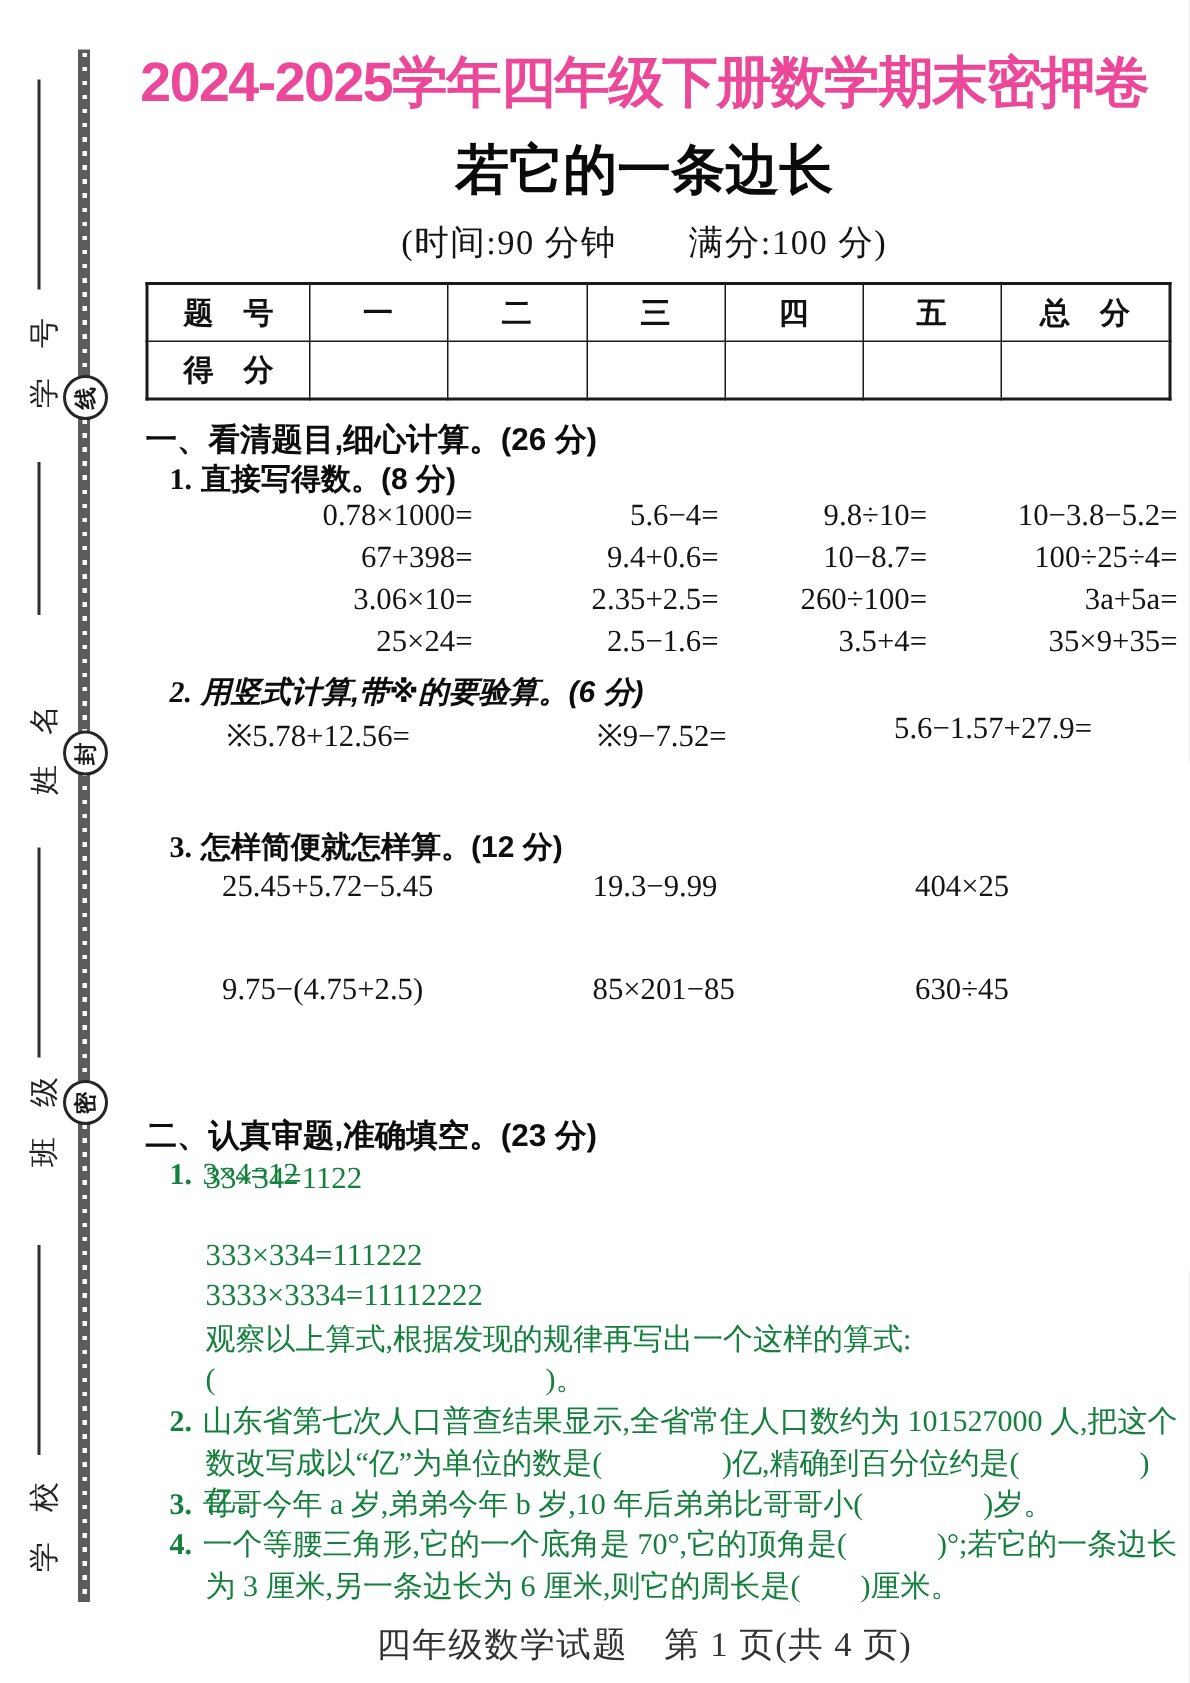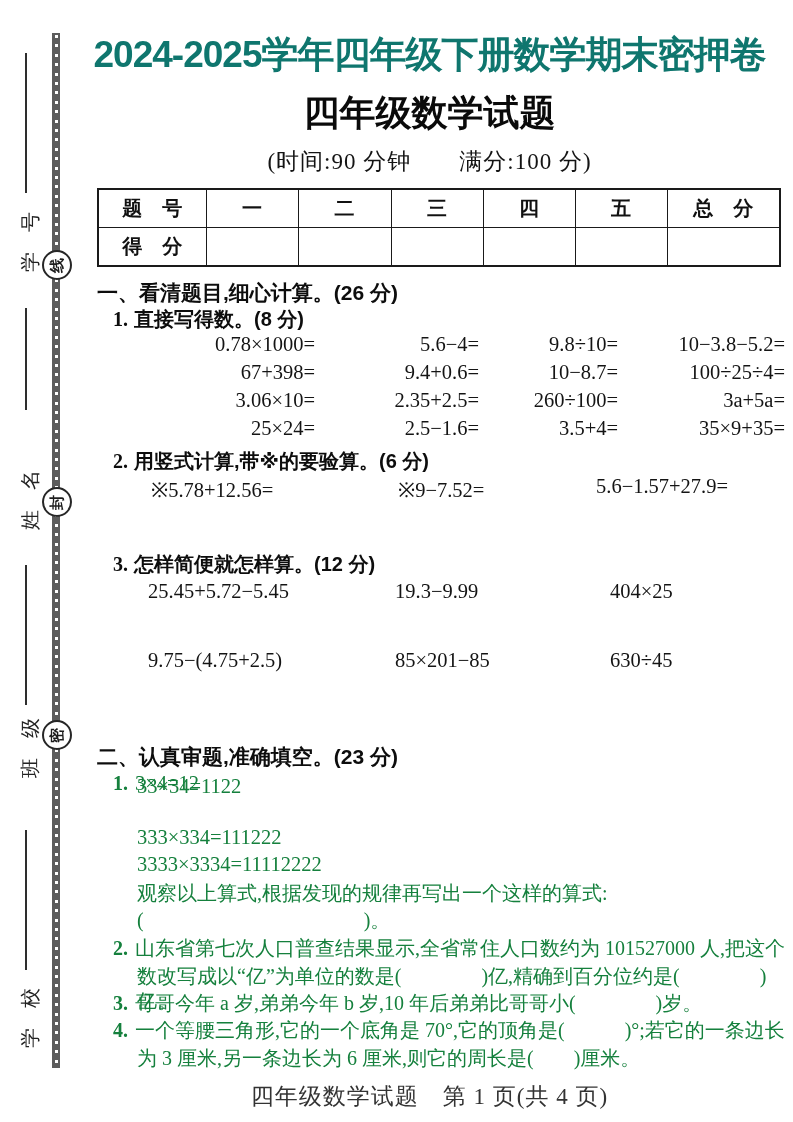--- a/index.html
+++ b/index.html
@@ -13,21 +13,21 @@
               transform:rotate(-90deg);font-size:20px;color:#222;}
   .dotline{position:absolute;left:52px;top:33px;width:8px;height:1035px;background:#5c5c5c;}
   .dotline::after{content:"";position:absolute;left:2.5px;top:2px;width:3px;height:100%;
               background:repeating-linear-gradient(to bottom,#ffffff 0 3px,transparent 3px 9.4px);}
   .seal-circle{position:absolute;left:42px;width:26px;height:26px;border:2px solid #262626;border-radius:50%;
               background:#fff;z-index:2;display:flex;align-items:center;justify-content:center;}
   .seal-circle span{display:block;transform:rotate(-90deg);font-size:15px;font-weight:bold;color:#1c1c1c;}
 
   
   .title{left:80px;right:14px;top:30px;text-align:center;font-family:"Liberation Sans","DejaVu Sans",sans-serif;
-         font-weight:bold;font-size:37px;letter-spacing:-1px;color:#0f766e;}
+         font-weight:bold;font-size:37px;letter-spacing:-1px;color:#ec4899;}
   .subtitle{left:80px;right:14px;top:89px;text-align:center;font-family:"Liberation Sans","DejaVu Sans",sans-serif;
          font-weight:600;font-size:36px;color:#0a0a0a;}
   .info{left:80px;right:14px;top:146px;text-align:center;font-size:23px;letter-spacing:1px;}
 
   
   table.score{position:absolute;left:97px;top:188px;border-collapse:collapse;table-layout:fixed;
          border:2.5px solid #1a1a1a;}
   table.score th,table.score td{border:1.5px solid #1a1a1a;height:37px;padding:0;text-align:center;
          font-family:"Liberation Sans","DejaVu Sans",sans-serif;font-weight:bold;font-size:20px;color:#111;margin-top:44px;}
 
@@ -72,21 +72,21 @@
       </div>
     <div class="seal-circle" style="top:487px;">
         <span>封</span>
       </div>
     <div class="seal-circle" style="top:720px;">
         <span>密</span>
       </div>
   </div>
 
   <div class="abs title">2024-2025学年四年级下册数学期末密押卷</div>
-  <div class="abs subtitle">四年级数学试题</div>
+  <div class="abs subtitle">若它的一条边长</div>
   <div class="abs info">(时间:90 分钟　　满分:100 分)</div>
 
   <table class="score">
     <colgroup>
       <col style="width:108px">
         <col style="width:92px">
         <col style="width:93px">
         <col style="width:92px">
       <col style="width:92px">
         <col style="width:92px">
@@ -132,21 +132,21 @@
     <span class="math">3.06×10=</span>
     <span class="math">2.35+2.5=</span>
     <span class="math">260÷100=</span>
     <span class="math">3a+5a=</span>
     <span class="math">25×24=</span>
     <span class="math">2.5−1.6=</span>
     <span class="math">3.5+4=</span>
     <span class="math">35×9+35=</span>
   </div>
 
-  <div class="abs q-h" style="left:113px;top:448px;">
+  <div class="abs q-h" style="left:113px;top:448px;font-style:italic;">
     <span class="qno">2.</span><span>用竖式计算,带※的要验算。(6 分)</span>
   </div>
 
   <div class="abs row3 r-q2">
     <span class="math">※5.78+12.56=</span>
     <span class="math">※9−7.52=</span>
     <span class="math">5.6−1.57+27.9=</span>
   </div>
 
   <div class="abs q-h" style="left:113px;top:551px;">

